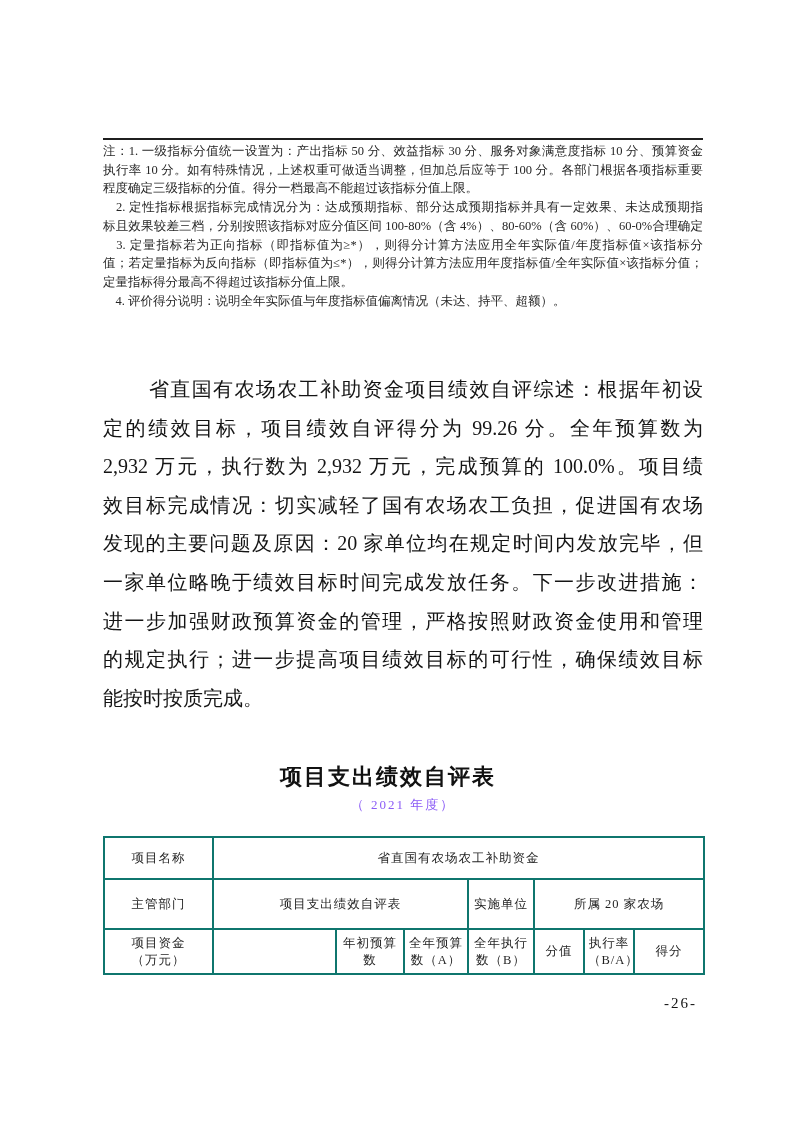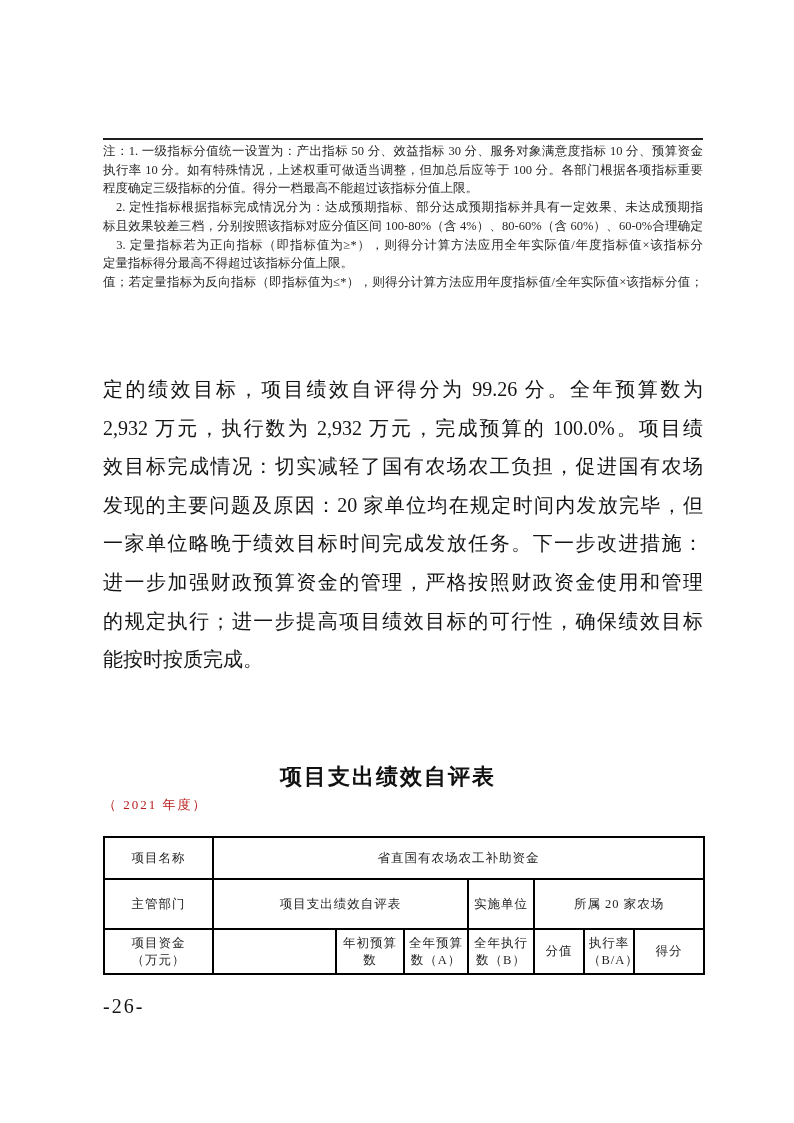--- a/index.html
+++ b/index.html
@@ -60,75 +60,79 @@
     font-family: "Liberation Sans", sans-serif;
     font-weight: bold;
     font-size: 22px;
     letter-spacing: 2px;
     color: #111111;
   }
   .doc-subtitle {
     position: absolute;
     left: 103px; top: 796px;
     width: 600px;
+    text-align: center;
     font-size: 13px;
     letter-spacing: 2px;
-    color: #b91c1c;
+    color: #8b5cf6;
   }
   table.eval-table {
     position: absolute;
     left: 103px; top: 836px;
     width: 600px;
     border-collapse: collapse;
     table-layout: fixed;
     font-size: 12.5px;
     color: #1f1f1f;
   }
   table.eval-table td {
-    border: 2px solid #000000;
+    border: 2px solid #0f766e;
     text-align: center;
     vertical-align: middle;
     padding: 2px 3px;
     white-space: pre-line;
     line-height: 1.35;
     letter-spacing: 1px;
     overflow: hidden;
   }
   tr.row-1 { height: 42px; }
   tr.row-2 { height: 50px; }
   tr.row-3 { height: 45px; }
   .pagenum {
     position: absolute;
     left: 103px; top: 995px;
     width: 600px;
+    text-align: right;
     padding-right: 6px;
-    font-size: 20px;
+    font-size: 15px;
     letter-spacing: 2px;
     color: #141414;
   }
 </style>
 </head>
 <body>
 
 <div class="page">
 
   <div class="header-rule"></div>
 
   <div class="notes">
     <div class="line">注：1. 一级指标分值统一设置为：产出指标 50 分、效益指标 30 分、服务对象满意度指标 10 分、预算资金</div>
     <div class="line">执行率 10 分。如有特殊情况，上述权重可做适当调整，但加总后应等于 100 分。各部门根据各项指标重要</div>
     <div class="line end">程度确定三级指标的分值。得分一档最高不能超过该指标分值上限。</div>
     <div class="line">　2. 定性指标根据指标完成情况分为：达成预期指标、部分达成预期指标并具有一定效果、未达成预期指</div>
     <div class="line">标且效果较差三档，分别按照该指标对应分值区间 100-80%（含 4%）、80-60%（含 60%）、60-0%合理确定</div>
     <div class="line">　3. 定量指标若为正向指标（即指标值为≥*），则得分计算方法应用全年实际值/年度指标值×该指标分</div>
+    <div class="line">值；若定量指标为反向指标（即指标值为≤*），则得分计算方法应用年度指标值/全年实际值×该指标分值；</div>
     <div class="line end">定量指标得分最高不得超过该指标分值上限。</div>
-    <div class="line">值；若定量指标为反向指标（即指标值为≤*），则得分计算方法应用年度指标值/全年实际值×该指标分值；</div>
+    <div class="line end">　4. 评价得分说明：说明全年实际值与年度指标值偏离情况（未达、持平、超额）。</div>
   </div>
 
   <div class="summary">
+    <div class="line first">省直国有农场农工补助资金项目绩效自评综述：根据年初设</div>
     <div class="line">定的绩效目标，项目绩效自评得分为 99.26 分。全年预算数为</div>
     <div class="line">2,932 万元，执行数为 2,932 万元，完成预算的 100.0%。项目绩</div>
     <div class="line">效目标完成情况：切实减轻了国有农场农工负担，促进国有农场</div>
     <div class="line">发现的主要问题及原因：20 家单位均在规定时间内发放完毕，但</div>
     <div class="line">一家单位略晚于绩效目标时间完成发放任务。下一步改进措施：</div>
     <div class="line">进一步加强财政预算资金的管理，严格按照财政资金使用和管理</div>
     <div class="line">的规定执行；进一步提高项目绩效目标的可行性，确保绩效目标</div>
     <div class="line end">能按时按质完成。</div>
   </div>
 

